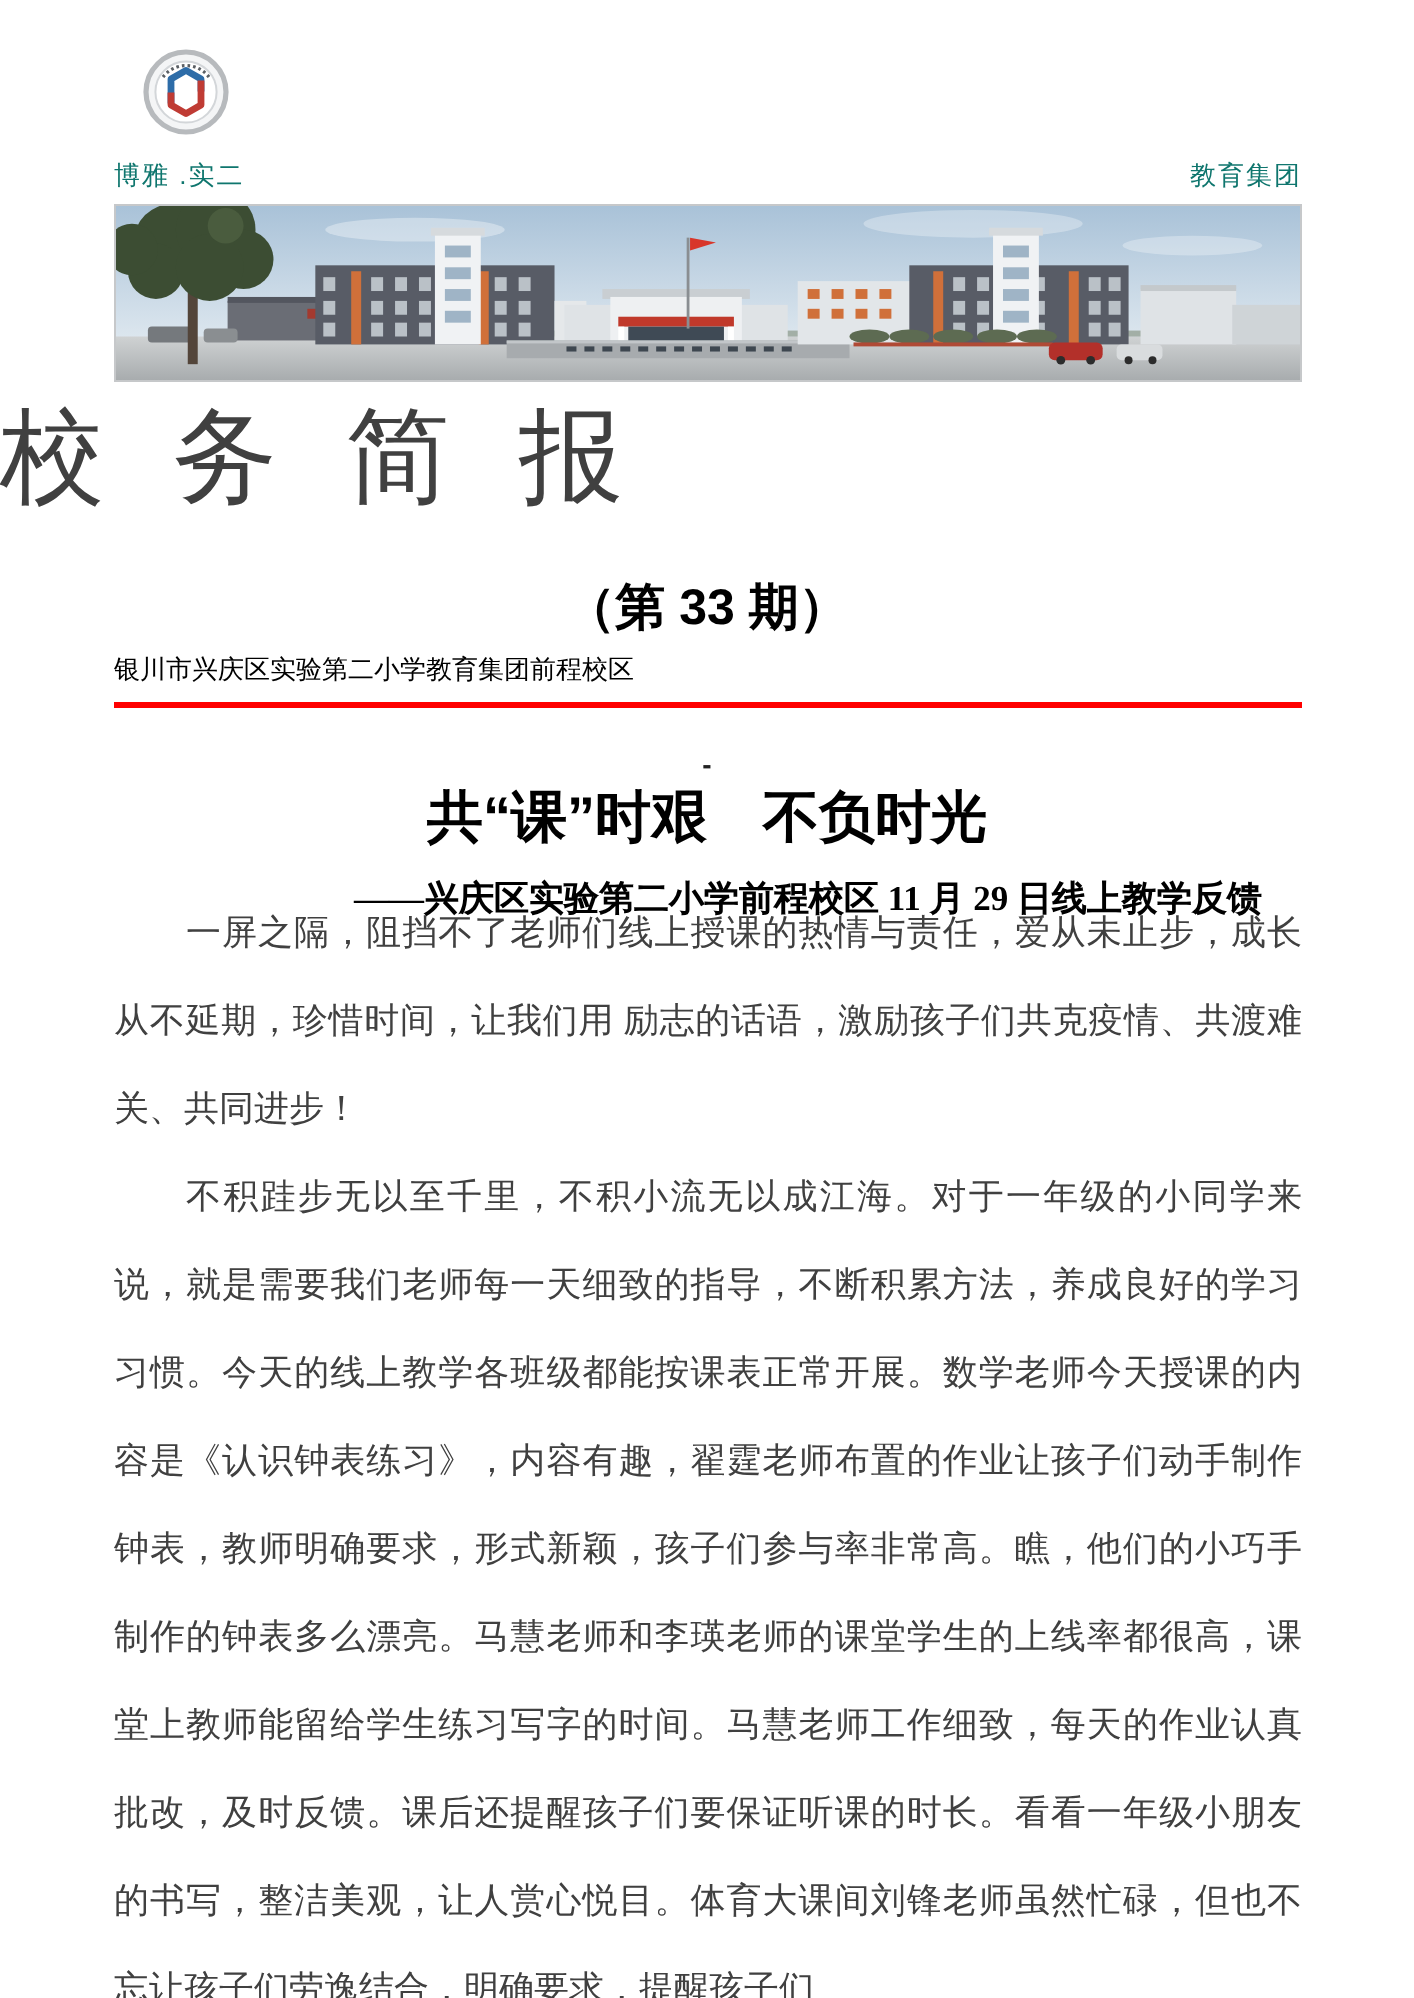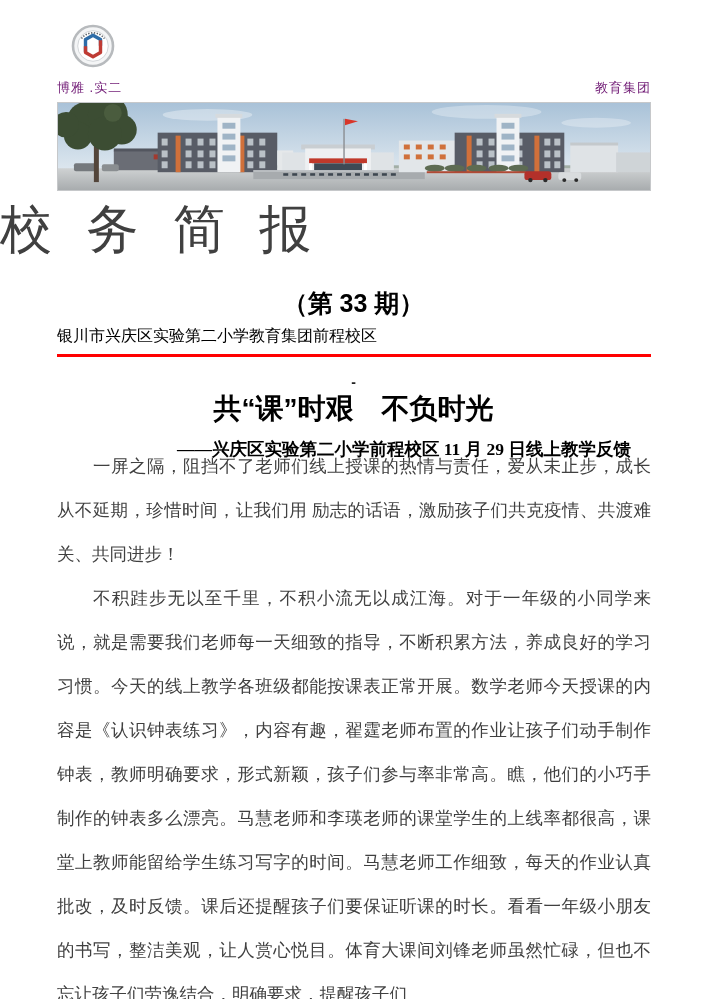--- a/index.html
+++ b/index.html
@@ -22,21 +22,21 @@
   }
   .hdr-row {
     position: absolute;
     left: 57px;
     top: 79px;
     width: 594px;
     display: flex;
     justify-content: space-between;
     font-family: "Liberation Sans", "DejaVu Sans", sans-serif;
     font-size: 13px;
-    color: #701a75;
+    color: #0f766e;
     letter-spacing: 1px;
     gap: 20px;
   }
   .photo {
     position: absolute;
     left: 57px;
     top: 102px;
     width: 594px;
     height: 89px;
     border: 1px solid #c6c8ca;
@@ -66,21 +66,21 @@
     color: #000;
   }
   .info-line {
     position: absolute;
     left: 57px;
     top: 326px;
     width: 594px;
     display: flex;
     justify-content: space-between;
     align-items: flex-start;
-    font-size: 16px;
+    font-size: 13px;
     border-bottom: 3px solid #ff0000;
     padding-bottom: 7px;
   }
   .info-line .date { padding-right: 25px; }
   .sep-dash {
     position: absolute;
     left: 0; right: 0;
     top: 374px;
     text-align: center;
     font-family: "Liberation Sans", "DejaVu Sans", sans-serif;

